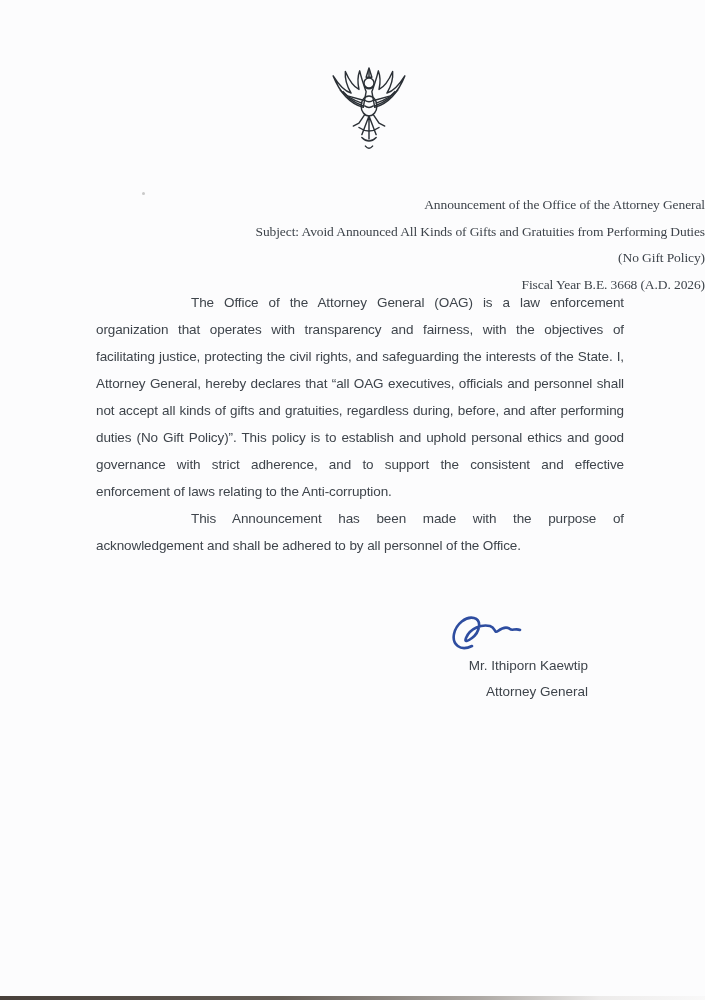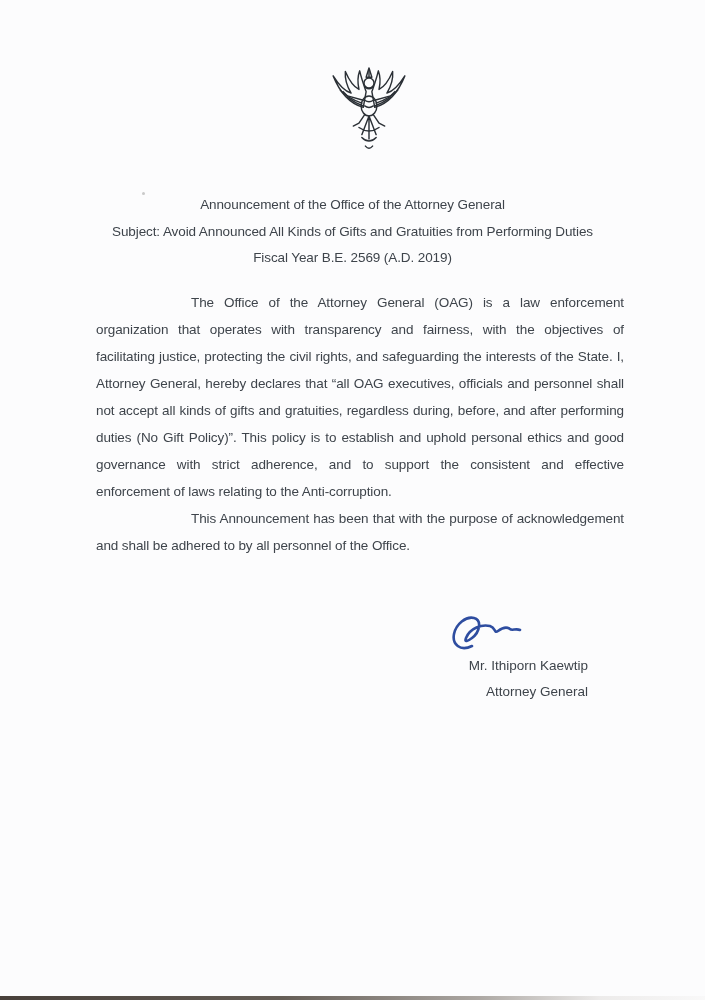--- a/index.html
+++ b/index.html
@@ -9,21 +9,21 @@
     margin:0 auto;
     background:#fcfcfd;
     overflow:hidden;
     font-family:"Liberation Sans", sans-serif;
     color:#3e444b;
   }
   
   .emblem{position:absolute;top:64px;left:326px;width:86px;height:104px;}
   .emblem svg{width:100%;height:100%;}
   
-  .header{position:absolute;top:192px;left:0;width:705px;text-align:center;}
+  .header{position:absolute;top:192px;left:0;width:705px;text-align:right;font-family:Liberation Serif, serif;}
   .header .tline{
     font-size:13.5px;letter-spacing:-0.1px;line-height:26.5px;
     white-space:nowrap;
   }
   
   .body-text{
     position:absolute;top:289px;left:96px;width:528px;
     font-size:13.5px;letter-spacing:-0.1px;line-height:27px;
     text-align:justify;
   }
@@ -91,26 +91,27 @@
       <path d="M60 70 L50 96 M60 70 L60 102 M60 70 L70 96"></path>
       <path d="M46 86 Q60 96 74 86"></path>
       <path d="M50 100 Q60 110 70 100"></path>
       <path d="M55 112 Q60 118 65 112"></path>
     </svg>
   </div>
 
   <div class="header">
     <div class="tline">Announcement of the Office of the Attorney General</div>
     <div class="tline">Subject: Avoid Announced All Kinds of Gifts and Gratuities from Performing Duties</div>
-    <div class="tline">Fiscal Year B.E. 2569 (A.D. 2019)</div>
+    <div class="tline">(No Gift Policy)</div>
+    <div class="tline">Fiscal Year B.E. 3668 (A.D. 2026)</div>
   </div>
 
   <div class="body-text">
     <p>The Office of the Attorney General (OAG) is a law enforcement organization that operates with transparency and fairness, with the objectives of facilitating justice, protecting the civil rights, and safeguarding the interests of the State. I, Attorney General, hereby declares that “all OAG executives, officials and personnel shall not accept all kinds of gifts and gratuities, regardless during, before, and after performing duties (No Gift Policy)”. This policy is to establish and uphold personal ethics and good governance with strict adherence, and to support the consistent and effective enforcement of laws relating to the Anti-corruption.</p>
-    <p>This Announcement has been that with the purpose of acknowledgement and shall be adhered to by all personnel of the Office.</p>
+    <p>This Announcement has been made with the purpose of acknowledgement and shall be adhered to by all personnel of the Office.</p>
   </div>
 
 
   <div class="signature">
     <svg viewBox="0 0 90 46" fill="none" stroke="#2e4da0" stroke-width="2.6" stroke-linecap="round" stroke-linejoin="round">
       <path d="M28 36 C16 42 8 34 10 24 C12 14 22 6 30 8 C38 10 36 22 28 28 C24 31 20 33 22 28 C26 18 38 14 46 16 C52 18 50 24 54 21 C58 18 62 16 66 19 C68 21 72 18 76 20"></path>
     </svg>
   </div>
 
   <div class="signer signer-name">Mr. Ithiporn Kaewtip</div>

